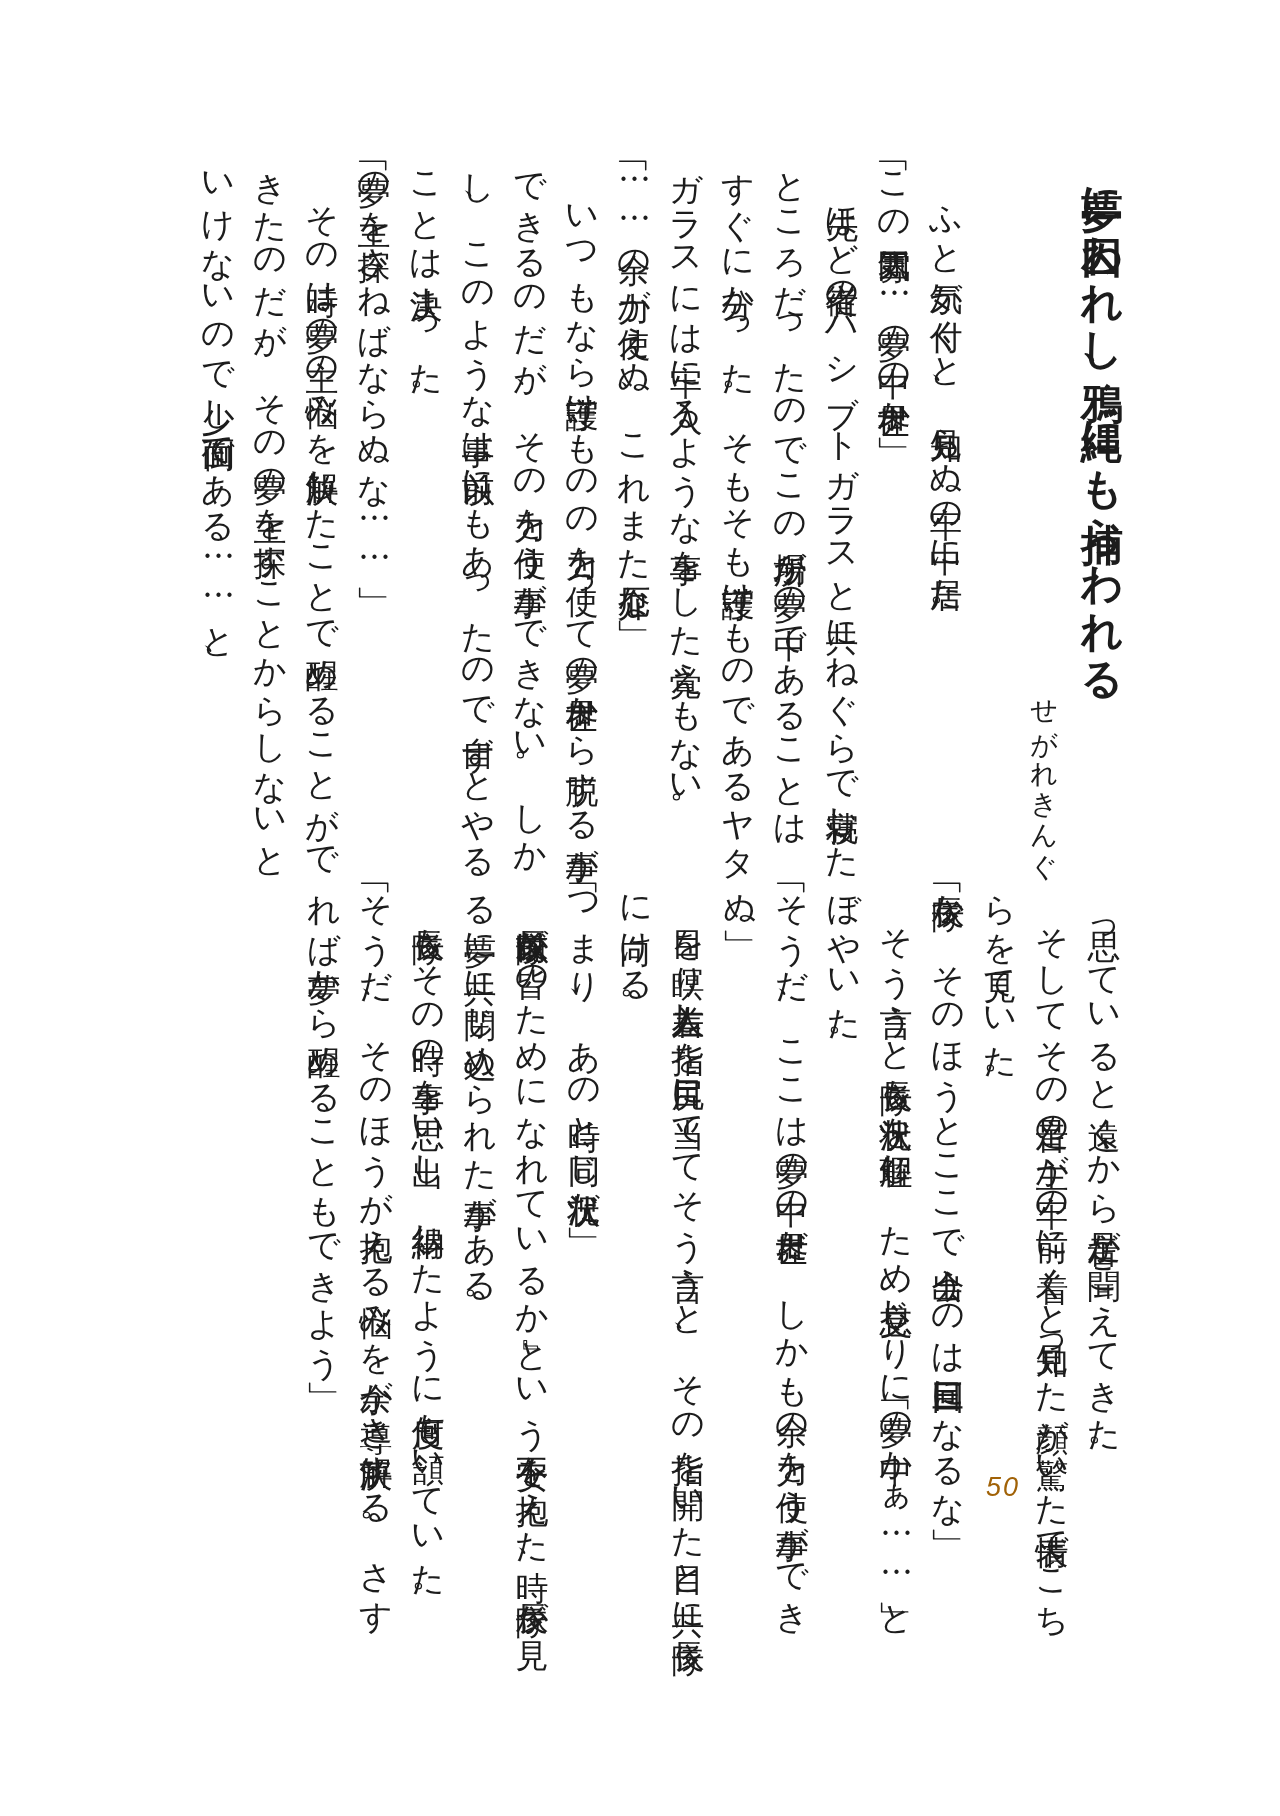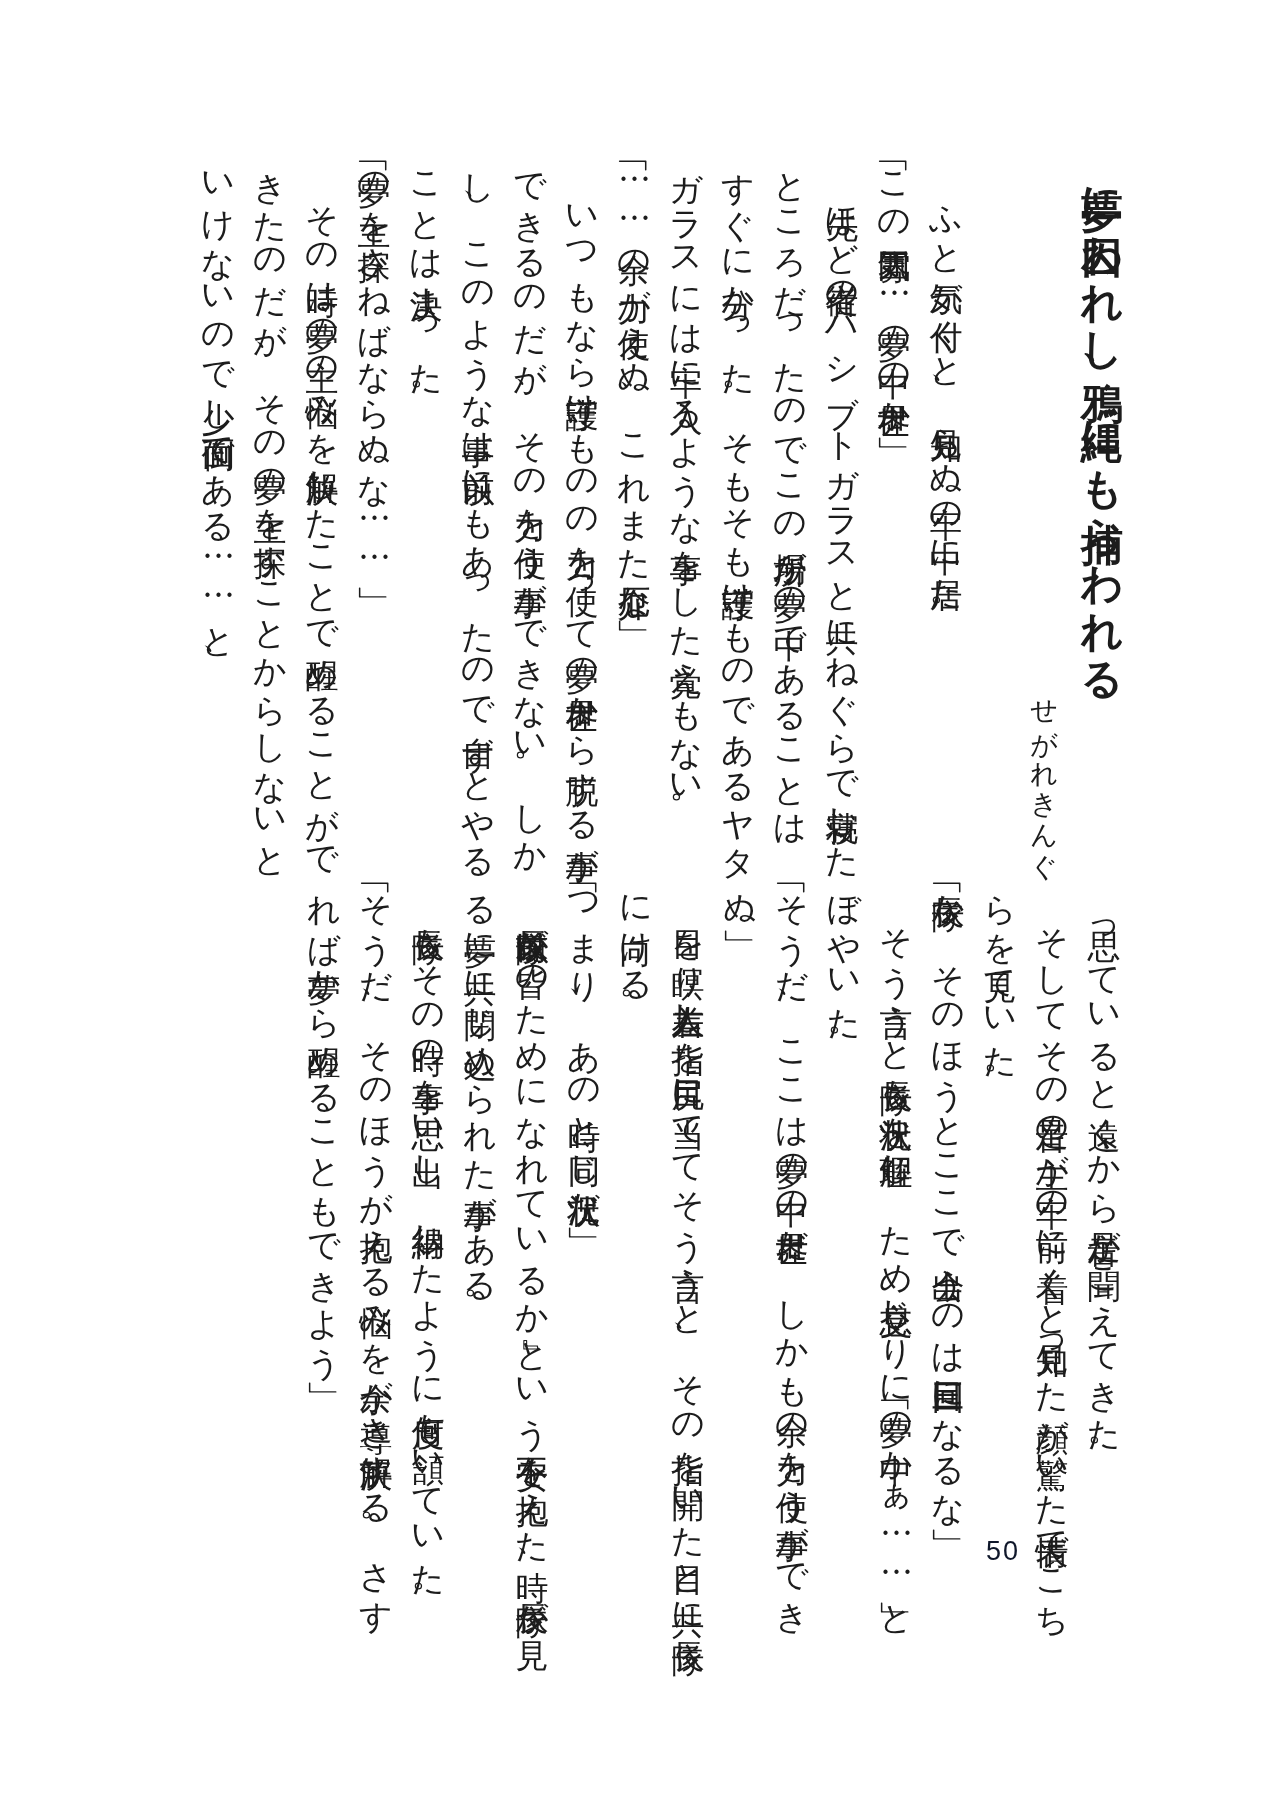--- a/index.html
+++ b/index.html
@@ -67,26 +67,27 @@
     top: 872px;
     right: 150px;
     width: 992px;
     height: 774px;
     writing-mode: vertical-rl;
     text-orientation: upright;
   }
   
   .page-number {
     position: absolute;
-    top: 1536px;
+    top: 1472px;
     left: 986px;
     font-size: 27px;
     letter-spacing: 2px;
     font-family: "Liberation Sans", sans-serif;
-    color: #0f172a;
+    color: #a16207;
+    font-style: italic;
   }
 </style>
 </head>
 <body>
 
 <div class="page">
 
   <div class="top-flow">
     <h1 class="title">夢に囚われし鴉、縄にも捕らわれる</h1>
     <div class="author">せがれきんぐ</div>

